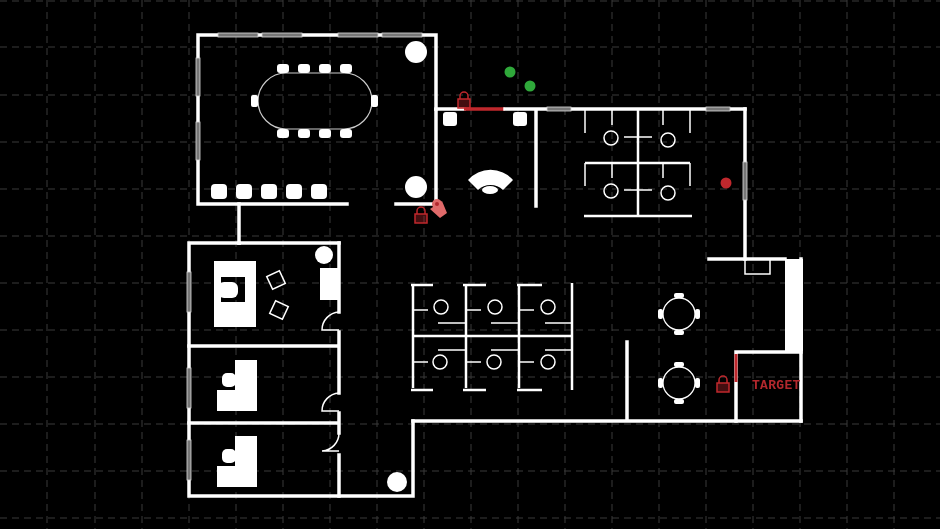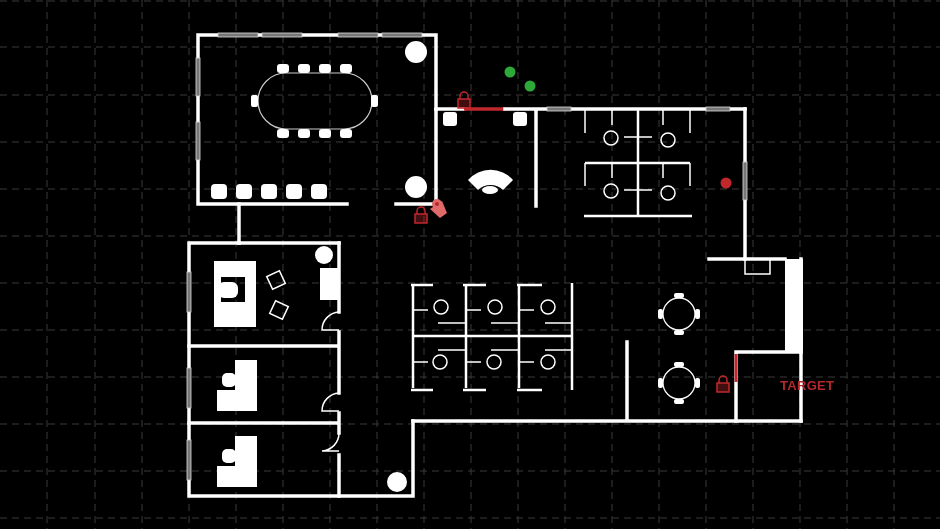--- a/index.html
+++ b/index.html
@@ -3,21 +3,21 @@
 <meta charset="utf-8">
 <style>
   html,body{margin:0;padding:0;background:#000;}
   body{width:940px;height:529px;overflow:hidden;position:relative;font-family:"Liberation Sans",sans-serif;}
   svg{position:absolute;left:0;top:0;}
   .grid line{stroke:#3a3a3a;stroke-width:1;stroke-dasharray:7 5;}
   .wall{stroke:#fff;stroke-width:3.5;fill:none;stroke-linecap:square;}
   .thin{stroke:#fff;stroke-width:1.5;fill:none;}
   .win{fill:#777;stroke:#ddd;stroke-width:0.8;}
   .furn{fill:#fff;}
-  .target-label{position:absolute;left:780px;top:378px;color:#b3282d;font-size:13px;font-weight:bold;letter-spacing:0.3px;font-family:Liberation Sans, sans-serif;}
+  .target-label{position:absolute;left:752px;top:378px;color:#b3282d;font-size:13px;font-weight:bold;letter-spacing:0.3px;font-family:Liberation Mono, monospace;}
 </style>
 </head>
 <body>
 
 <svg width="940" height="529" viewBox="0 0 940 529">
 
   <g class="grid">
     <line x1="47" y1="0" x2="47" y2="529"></line>
       <line x1="95" y1="0" x2="95" y2="529"></line>
       <line x1="142" y1="0" x2="142" y2="529"></line>

